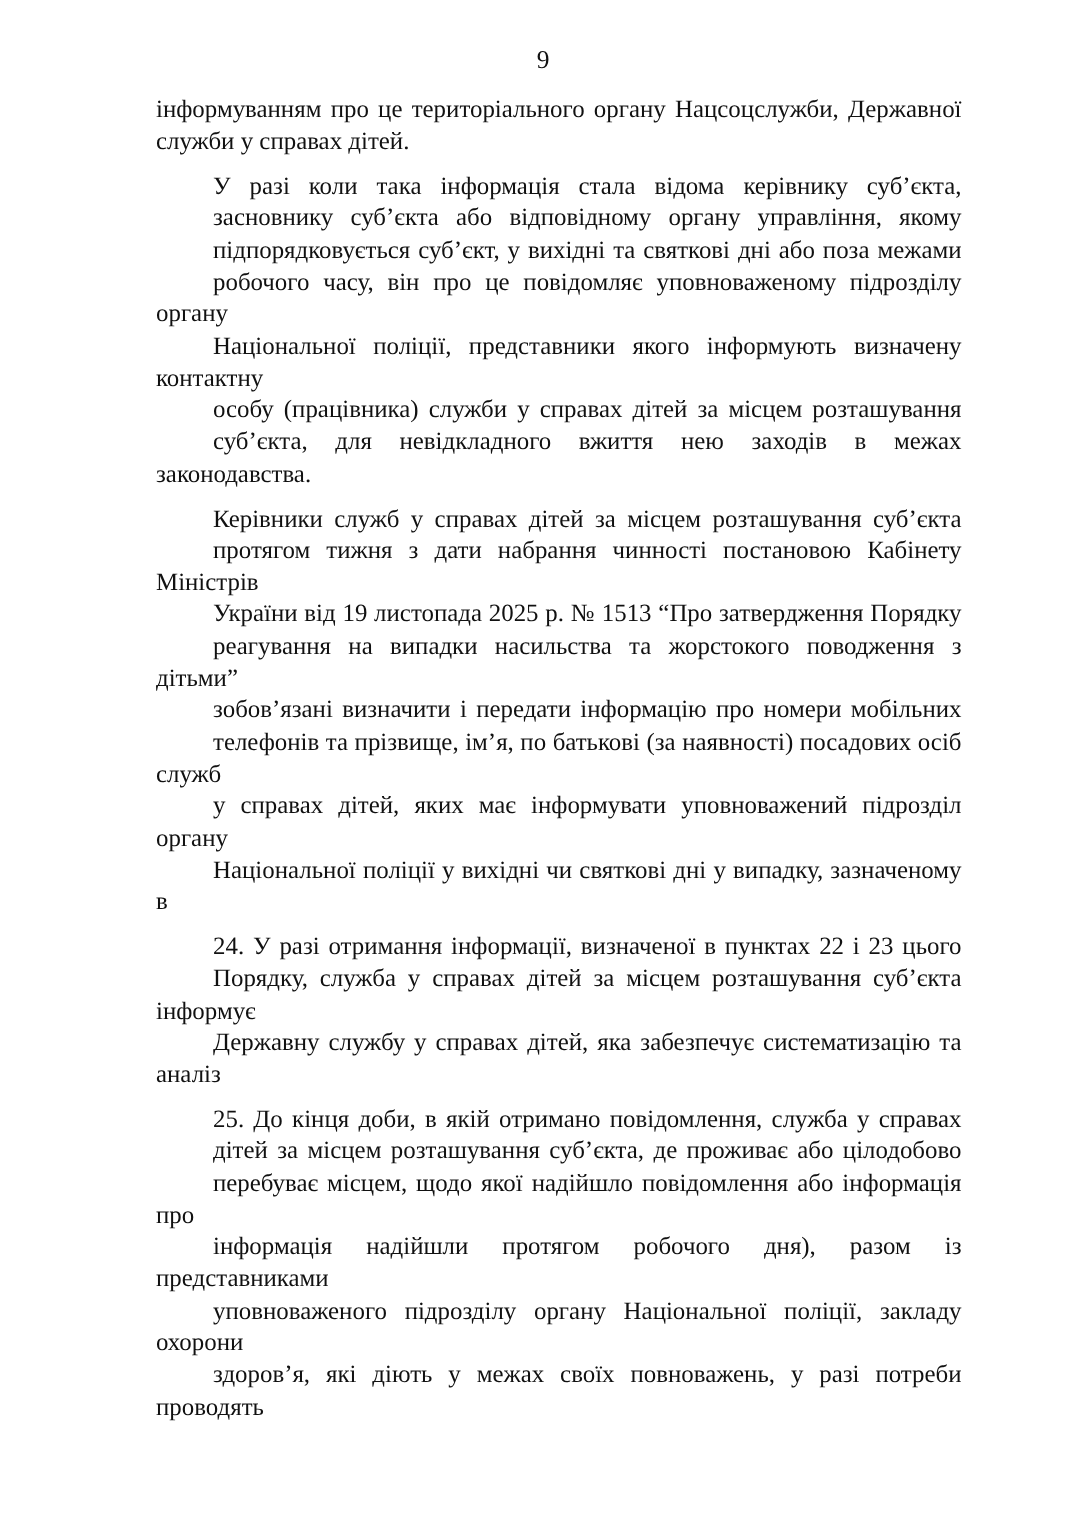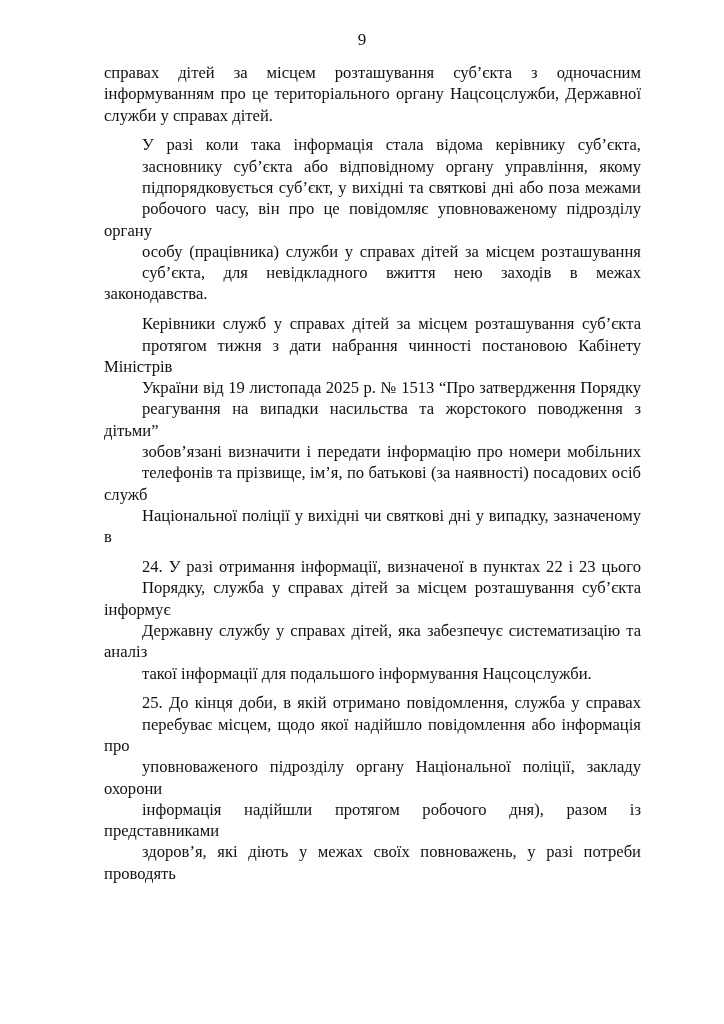--- a/index.html
+++ b/index.html
@@ -24,48 +24,49 @@
   .line { display:block; text-align:justify; text-align-last:justify; }
   .line.last { text-align-last:left; }
 </style>
 </head>
 <body>
 
 <div class="page">
   <div class="page-number">9</div>
   <div class="body" id="doc-body">
       <div class="para">
-        <span class="line">справах дітей за місцем розташування суб’єкта з одночасним</span>
         <span class="line">інформуванням про це територіального органу Нацсоцслужби, Державної</span>
         <span class="line last">служби у справах дітей.</span>
       </div>
       <div class="para indent">
         <span class="line">У разі коли така інформація стала відома керівнику суб’єкта,</span>
         <span class="line">засновнику суб’єкта або відповідному органу управління, якому</span>
         <span class="line">підпорядковується суб’єкт, у вихідні та святкові дні або поза межами</span>
         <span class="line">робочого часу, він про це повідомляє уповноваженому підрозділу органу</span>
+        <span class="line">Національної поліції, представники якого інформують визначену контактну</span>
         <span class="line">особу (працівника) служби у справах дітей за місцем розташування</span>
         <span class="line last">суб’єкта, для невідкладного вжиття нею заходів в межах законодавства.</span>
       </div>
       <div class="para indent">
         <span class="line">Керівники служб у справах дітей за місцем розташування суб’єкта</span>
         <span class="line">протягом тижня з дати набрання чинності постановою Кабінету Міністрів</span>
         <span class="line">України від 19 листопада 2025 р. № 1513 “Про затвердження Порядку</span>
         <span class="line">реагування на випадки насильства та жорстокого поводження з дітьми”</span>
         <span class="line">зобов’язані визначити і передати інформацію про номери мобільних</span>
         <span class="line">телефонів та прізвище, ім’я, по батькові (за наявності) посадових осіб служб</span>
+        <span class="line">у справах дітей, яких має інформувати уповноважений підрозділ органу</span>
         <span class="line">Національної поліції у вихідні чи святкові дні у випадку, зазначеному в</span>
       </div>
       <div class="para indent">
         <span class="line">24. У разі отримання інформації, визначеної в пунктах 22 і 23 цього</span>
         <span class="line">Порядку, служба у справах дітей за місцем розташування суб’єкта інформує</span>
         <span class="line">Державну службу у справах дітей, яка забезпечує систематизацію та аналіз</span>
-        <span class="line last">такої інформації для подальшого інформування Нацсоцслужби.</span>
       </div>
       <div class="para indent">
         <span class="line">25. До кінця доби, в якій отримано повідомлення, служба у справах</span>
+        <span class="line">дітей за місцем розташування суб’єкта, де проживає або цілодобово</span>
         <span class="line">перебуває місцем, щодо якої надійшло повідомлення або інформація про</span>
+        <span class="line">інформація надійшли протягом робочого дня), разом із представниками</span>
         <span class="line">уповноваженого підрозділу органу Національної поліції, закладу охорони</span>
-        <span class="line">інформація надійшли протягом робочого дня), разом із представниками</span>
         <span class="line">здоров’я, які діють у межах своїх повноважень, у разі потреби проводять</span>
       </div>
     </div>
 </div>
 
 </body></html>

